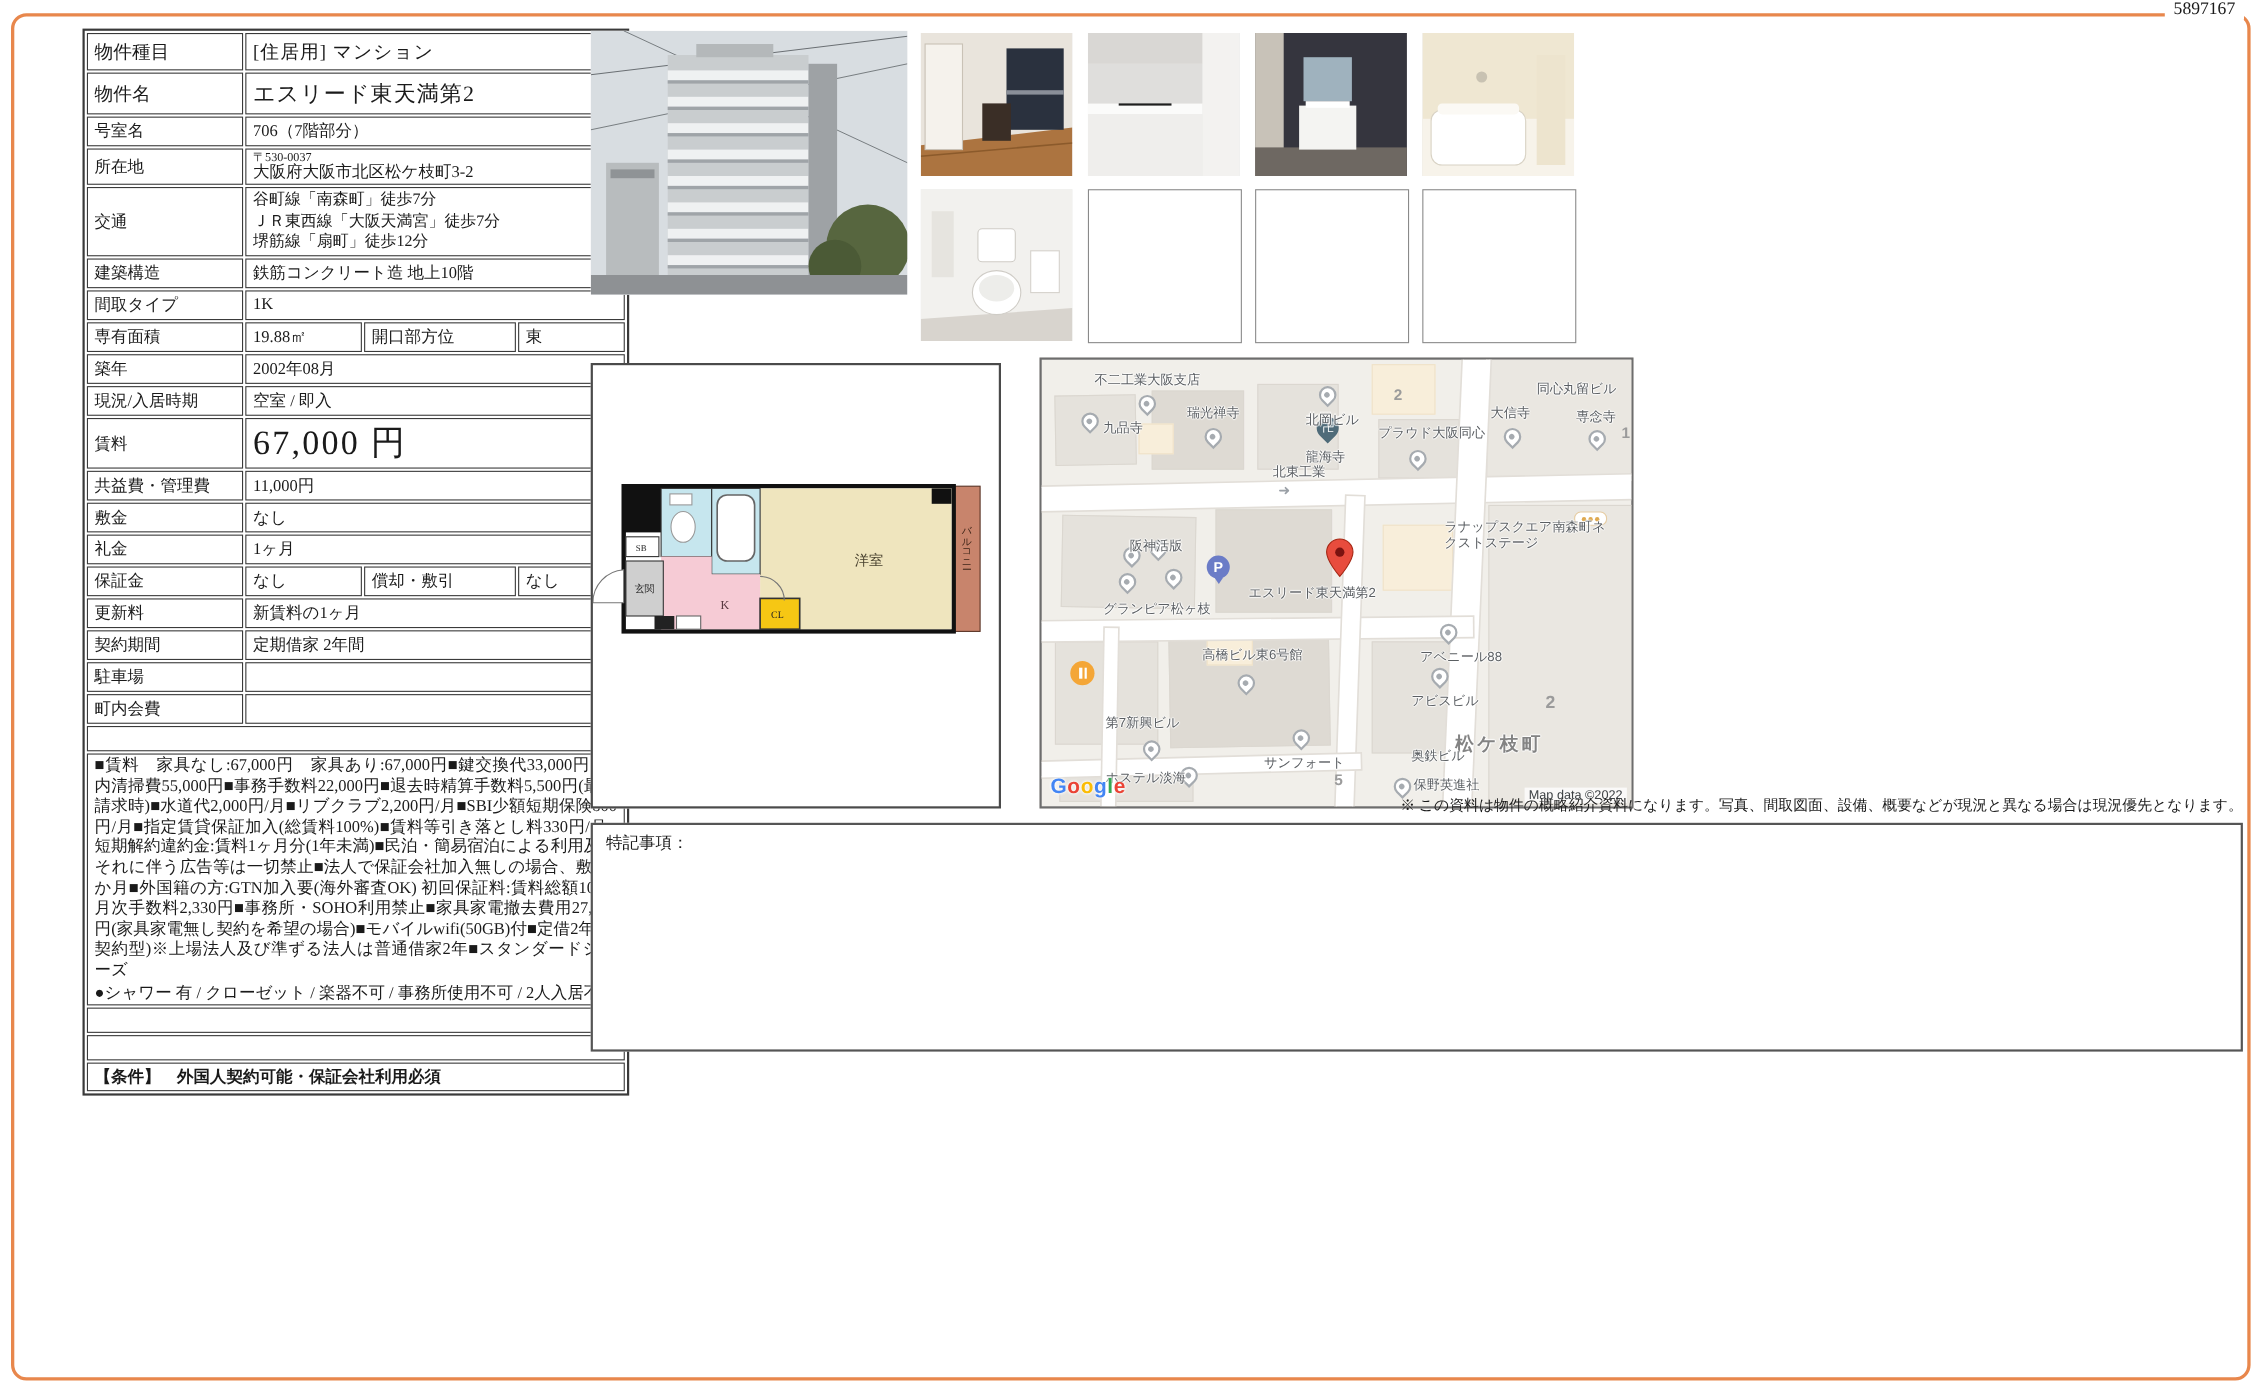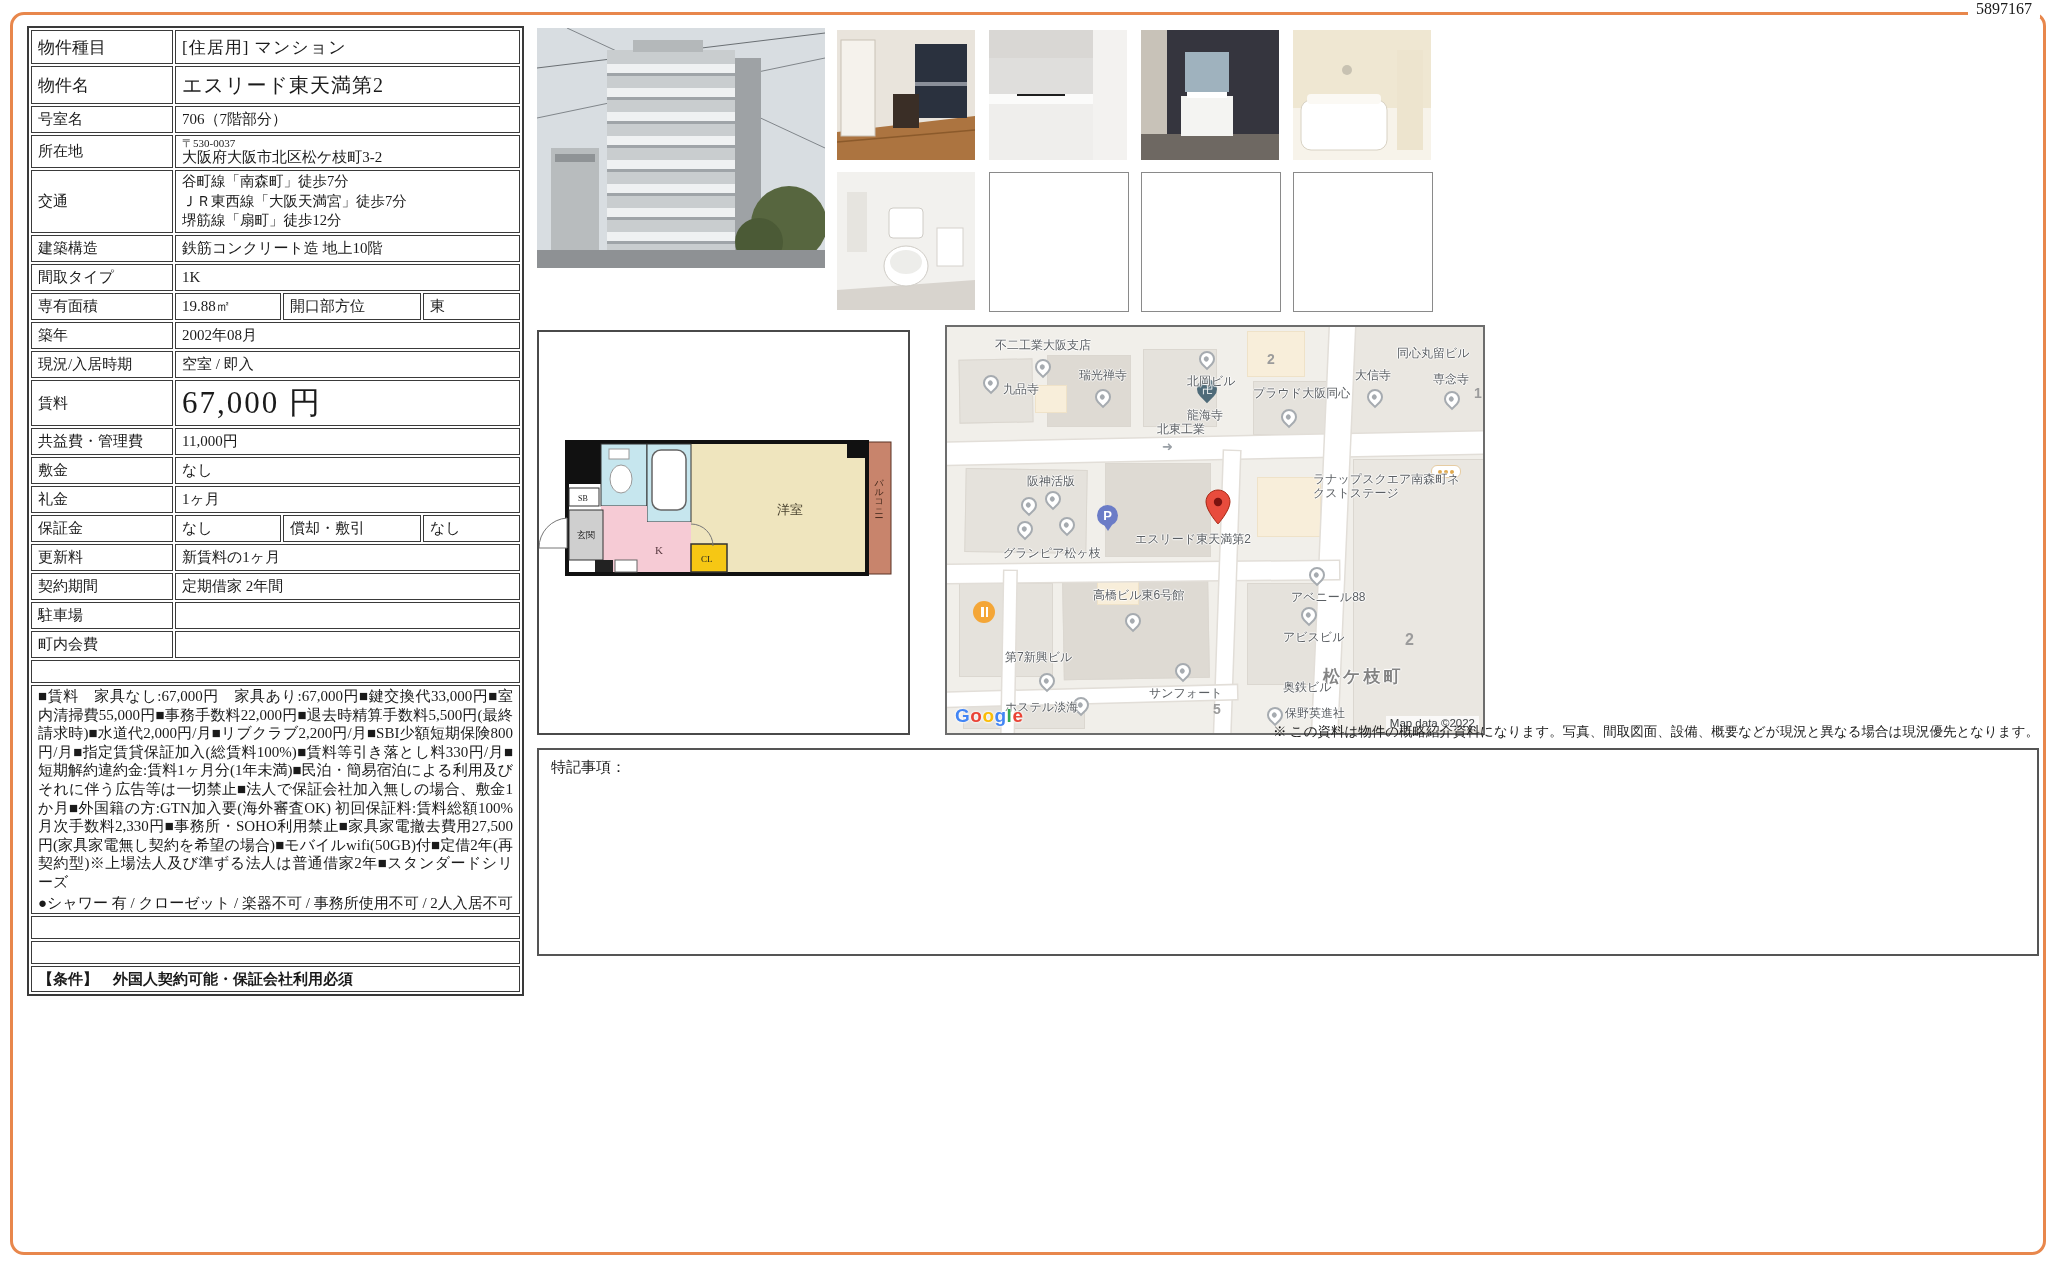--- a/index.html
+++ b/index.html
@@ -4,21 +4,21 @@
 <style>
   html,body{margin:0;padding:0;}
   body{width:2056px;height:1265px;position:relative;background:#fff;
        font-family:"Liberation Serif","DejaVu Serif",serif;color:#1a1a1a;overflow:hidden;}
   .frame{position:absolute;left:10px;top:12px;right:10px;bottom:10px;
          border:3px solid #E8874C;border-radius:14px;pointer-events:none;}
   #doc-id{position:absolute;top:0px;right:16px;font-size:16px;background:#fff;padding:0 8px;z-index:9;}
 
   
   #prop-table{position:absolute;left:27px;top:26px;width:497px;background:#fff;}
-  table.pt{border-collapse:separate;border-spacing:2px;width:100%;border:2px solid #3a3a3a;background:#fff;}
+  table.pt{border-collapse:separate;border-spacing:2px;width:100%;border:2px solid #3a3a3a;background:#fff;margin-left:48px;}
   table.pt td{border:1.5px solid #3a3a3a;background:#fff;font-size:15px;padding:1px 6px;vertical-align:middle;}
   td.lbl{width:128px;}
   td.lbl2{width:124px;}
   .r-kind td{height:30px}
   .r-kind .val{font-size:17px;letter-spacing:1px;}
   .r-kind .lbl,.r-name .lbl{font-size:17px;}
   .r-name td{height:34px}
   .r-name .val{font-size:20px;letter-spacing:1px;}
   .r-std td{height:23px}
   .postal{font-size:11px;line-height:1.1;}
@@ -415,21 +415,21 @@
   <span class="mlabel" style="left:48px;top:10px">不二工業大阪支店</span>
   <span class="mlabel" style="left:450px;top:18px">同心丸留ビル</span>
   <span class="mlabel" style="left:486px;top:44px">専念寺</span>
   <span class="mlabel" style="left:408px;top:40px">大信寺</span>
   <span class="mlabel" style="left:56px;top:54px">九品寺</span>
   <span class="mlabel" style="left:132px;top:40px">瑞光禅寺</span>
   <span class="mlabel" style="left:240px;top:46px">北岡ビル</span>
   <span class="mlabel" style="left:240px;top:80px">龍海寺</span>
   <span class="mlabel" style="left:306px;top:58px">プラウド大阪同心</span>
   <span class="mlabel" style="left:210px;top:94px">北東工業</span>
-  <span class="mlabel" style="left:80px;top:146px">阪神活版</span>
+  <span class="mlabel" style="left:80px;top:161px">阪神活版</span>
   <span class="mlabel wrap" style="left:366px;top:146px">ラナップスクエア南森町ネクストステージ</span>
   <span class="mlabel" style="left:56px;top:218px">グランピア松ヶ枝</span>
   <span class="mlabel" style="left:188px;top:204px">エスリード東天満第2</span>
   <span class="mlabel" style="left:146px;top:260px">高橋ビル東6号館</span>
   <span class="mlabel" style="left:344px;top:262px">アベニール88</span>
   <span class="mlabel" style="left:336px;top:302px">アビスビル</span>
   <span class="mlabel" style="left:58px;top:322px">第7新興ビル</span>
   <span class="mlabel town" style="left:376px;top:338px">松ケ枝町</span>
   <span class="mlabel" style="left:202px;top:358px">サンフォート</span>
   <span class="mlabel" style="left:336px;top:352px">奥鉄ビル</span>

